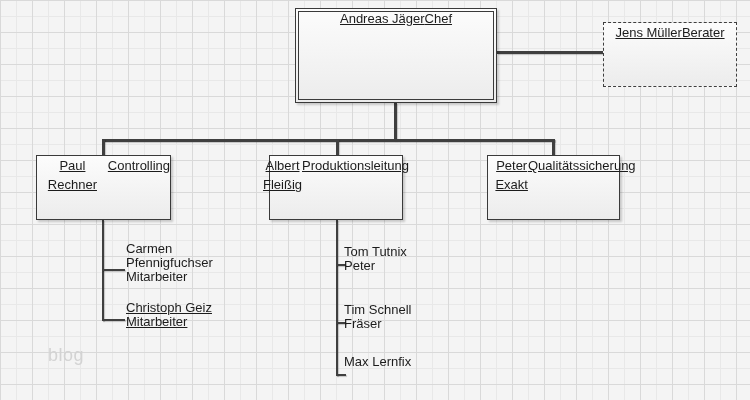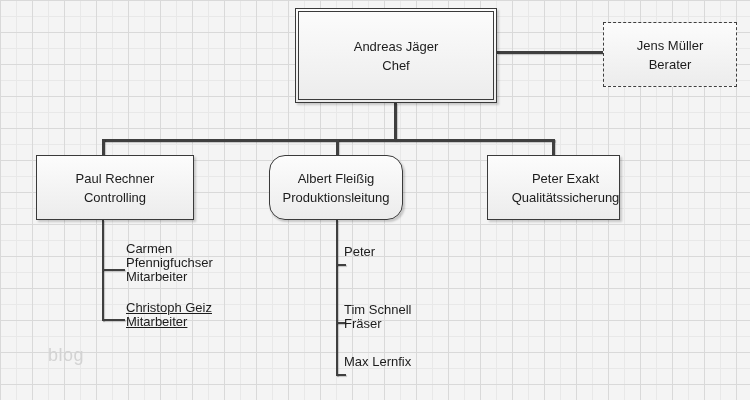--- a/index.html
+++ b/index.html
@@ -22,33 +22,33 @@
     position: absolute; left: 48px; top: 345px;
     font-size: 18px; color: #d3d3d3; letter-spacing: 0.5px;
     user-select: none;
   }
   
   .node {
     position: absolute; box-sizing: border-box;
     background: linear-gradient(#fcfcfc, #ececec);
     border: 1.5px solid #3a3a3a;
     box-shadow: 1.5px 2px 2px rgba(0,0,0,0.18);
-    display: flex; flex-direction: column;
-    align-items: center; justify-content: center;
-    text-align: center; font-size: 13px; line-height: 19px;
+    display: flex; flex-direction: row;
+    align-items: flex-start; justify-content: center;
+    text-align: center; font-size: 13px; line-height: 19px; text-decoration: underline;
   }
   .node--double::before {
     content: ""; position: absolute; inset: 2px;
     border: 1.3px solid #3a3a3a; pointer-events: none;
   }
   .node--dashdot { border: 1.5px dashed #3f3f3f; box-shadow: none; }
   .node--chef    { left: 295px; top: 8px;   width: 202px; height: 95px; }
   .node--advisor { left: 603px; top: 22px;  width: 134px; height: 65px; }
-  .node--paul    { left: 36px;  top: 155px; width: 158px; height: 65px; }
-  .node--albert  { left: 269px; top: 155px; width: 134px; height: 65px; border-radius: 16px; }
+  .node--paul    { left: 36px;  top: 155px; width: 135px; height: 65px; }
+  .node--albert  { left: 269px; top: 155px; width: 134px; height: 65px; }
   .node--peter   { left: 487px; top: 155px; width: 133px; height: 65px; padding-left: 24px; }
   
   .line {
     position: absolute; background: #3f3f3f;
     box-shadow: 1px 1px 1px rgba(0,0,0,0.2);
   }
   .l-advisor      { left: 497px; top: 51px;  width: 106px; height: 2.5px; }
   .l-root-drop    { left: 394px; top: 103px; width: 3px;   height: 38px; }
   .l-bus          { left: 102px; top: 139px; width: 453px; height: 2.5px; }
   .l-drop-paul    { left: 102px; top: 139px; width: 2.5px; height: 16px; }
@@ -118,20 +118,21 @@
 
   <div class="report report--carmen">
     <div>Carmen Pfennigfuchser</div>
     <div>Mitarbeiter</div>
   </div>
   <div class="report report--christoph">
     <div>Christoph Geiz</div>
     <div>Mitarbeiter</div>
   </div>
   <div class="report report--tom">
+    <div>Tom Tutnix</div>
     <div>Peter</div>
   </div>
   <div class="report report--tim">
     <div>Tim Schnell</div>
     <div>Fräser</div>
   </div>
   <div class="report report--max">
     <div>Max Lernfix</div>
   </div>
 

